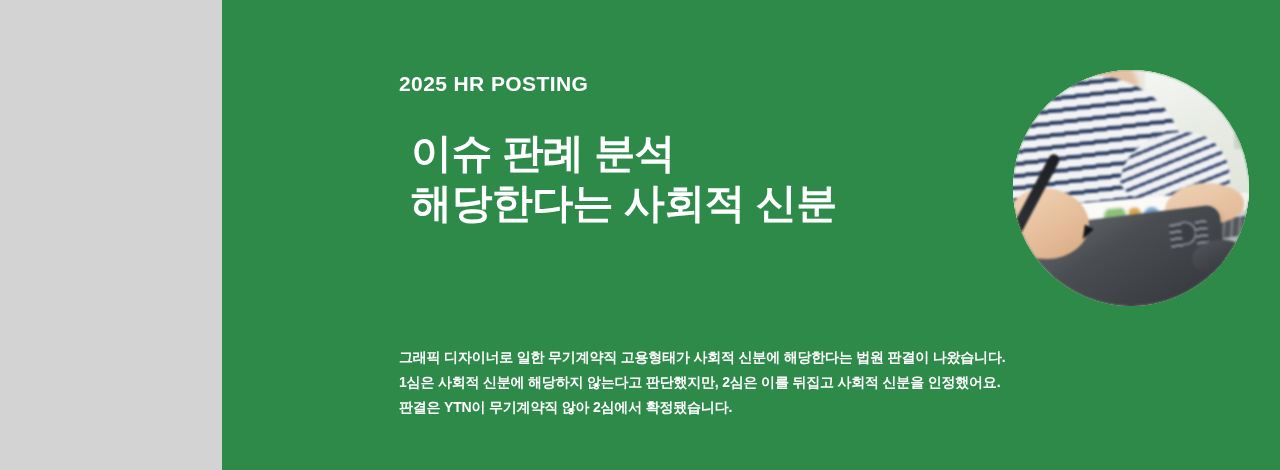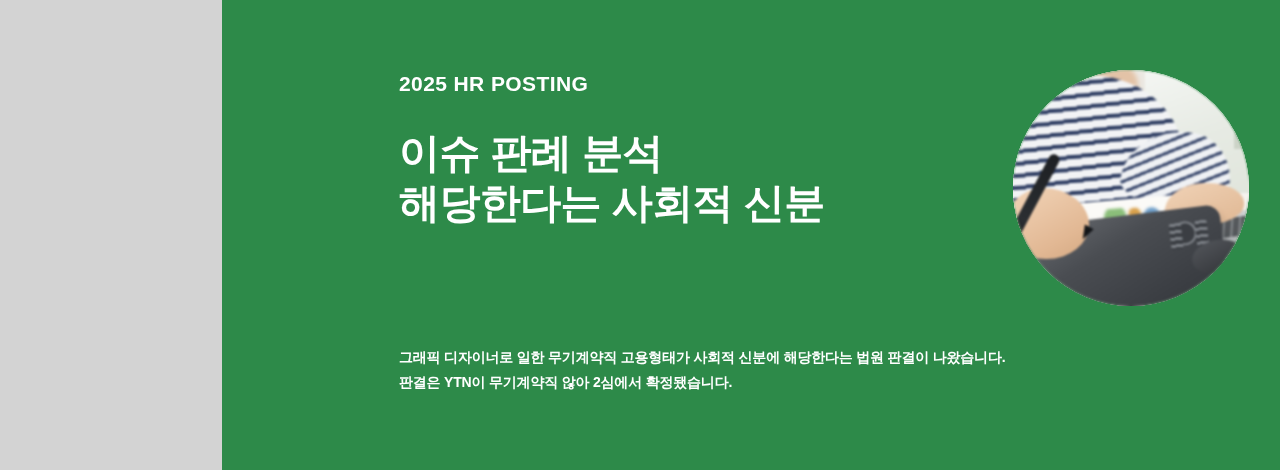--- a/index.html
+++ b/index.html
@@ -44,21 +44,21 @@
     left: 0;
     font-size: 21px;
     font-weight: bold;
     letter-spacing: 0.4px;
     color: #ffffff;
     white-space: nowrap;
   }
   .headline {
     position: absolute;
     top: 128px;
-    left: 0;
+    left: 12px;
     width: 640px;
   }
   .headline-line {
     display: block;
     font-size: 41px;
     font-weight: bold;
     line-height: 50px;
     letter-spacing: -0.6px;
     color: #ffffff;
     white-space: nowrap;
@@ -335,20 +335,21 @@
 
     <div class="eyebrow">2025 HR POSTING</div>
 
     <div class="headline">
       <span class="headline-line">이슈 판례 분석</span>
       <span class="headline-line">해당한다는 사회적 신분</span>
     </div>
 
     <div class="body-copy">
       <span class="body-line">그래픽 디자이너로 일한 무기계약직 고용형태가 사회적 신분에 해당한다는 법원 판결이 나왔습니다.</span>
+      <span class="body-line">1심은 사회적 신분에 해당하지 않는다고 판단했지만, 2심은 이를 뒤집고 사회적 신분을 인정했어요.</span>
       <span class="body-line">판결은 YTN이 무기계약직 않아 2심에서 확정됐습니다.</span>
     </div>
 
   </div>
 
   <div class="photo-circle">
     <div class="photo-scene">
       <div class="ph-wall"></div>
       <div class="ph-window">
         <div class="ph-window-bar"></div>

